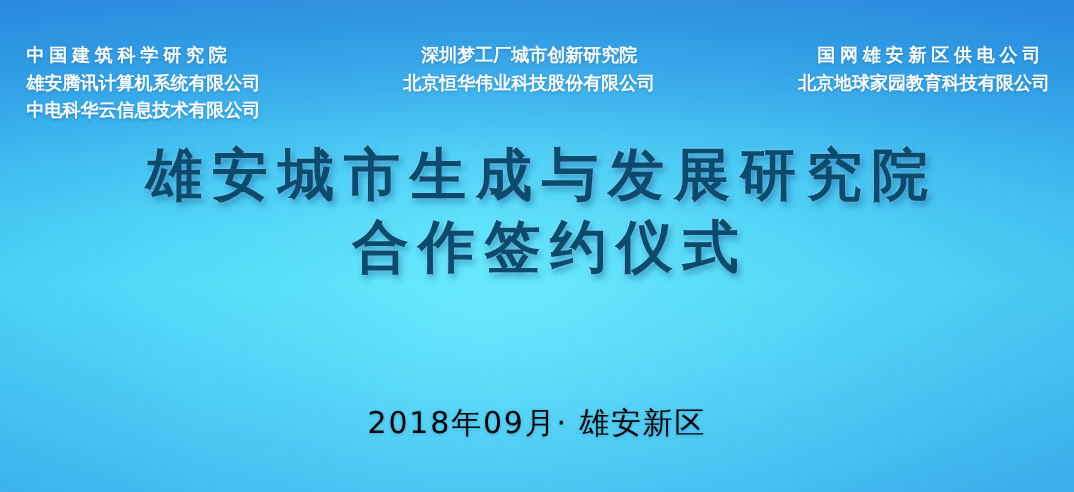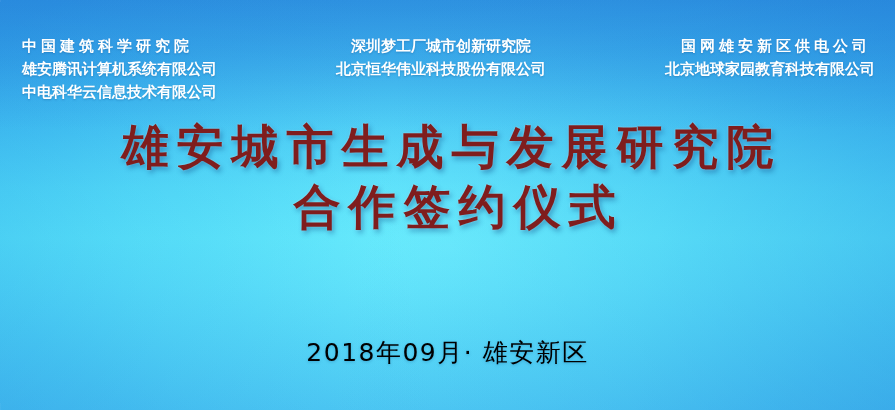--- a/index.html
+++ b/index.html
@@ -129,21 +129,21 @@
 
   
   .title-block {
     position: absolute;
     top: 118px;
     left: 0;
     right: 0;
     text-align: center;
   }
   .title-line {
-    color: #7f1d1d;
+    color: #0c4a6e;
     font-weight: bold;
     font-family: "DejaVu Serif", "Liberation Serif", serif;
     text-shadow:
       2px 3px 5px rgba(15,80,140,0.45),
       0 0 2px rgba(255,255,255,0.50);
     white-space: nowrap;
   }
   .title-line-1 {
     font-size: 47px;
     line-height: 58px;

